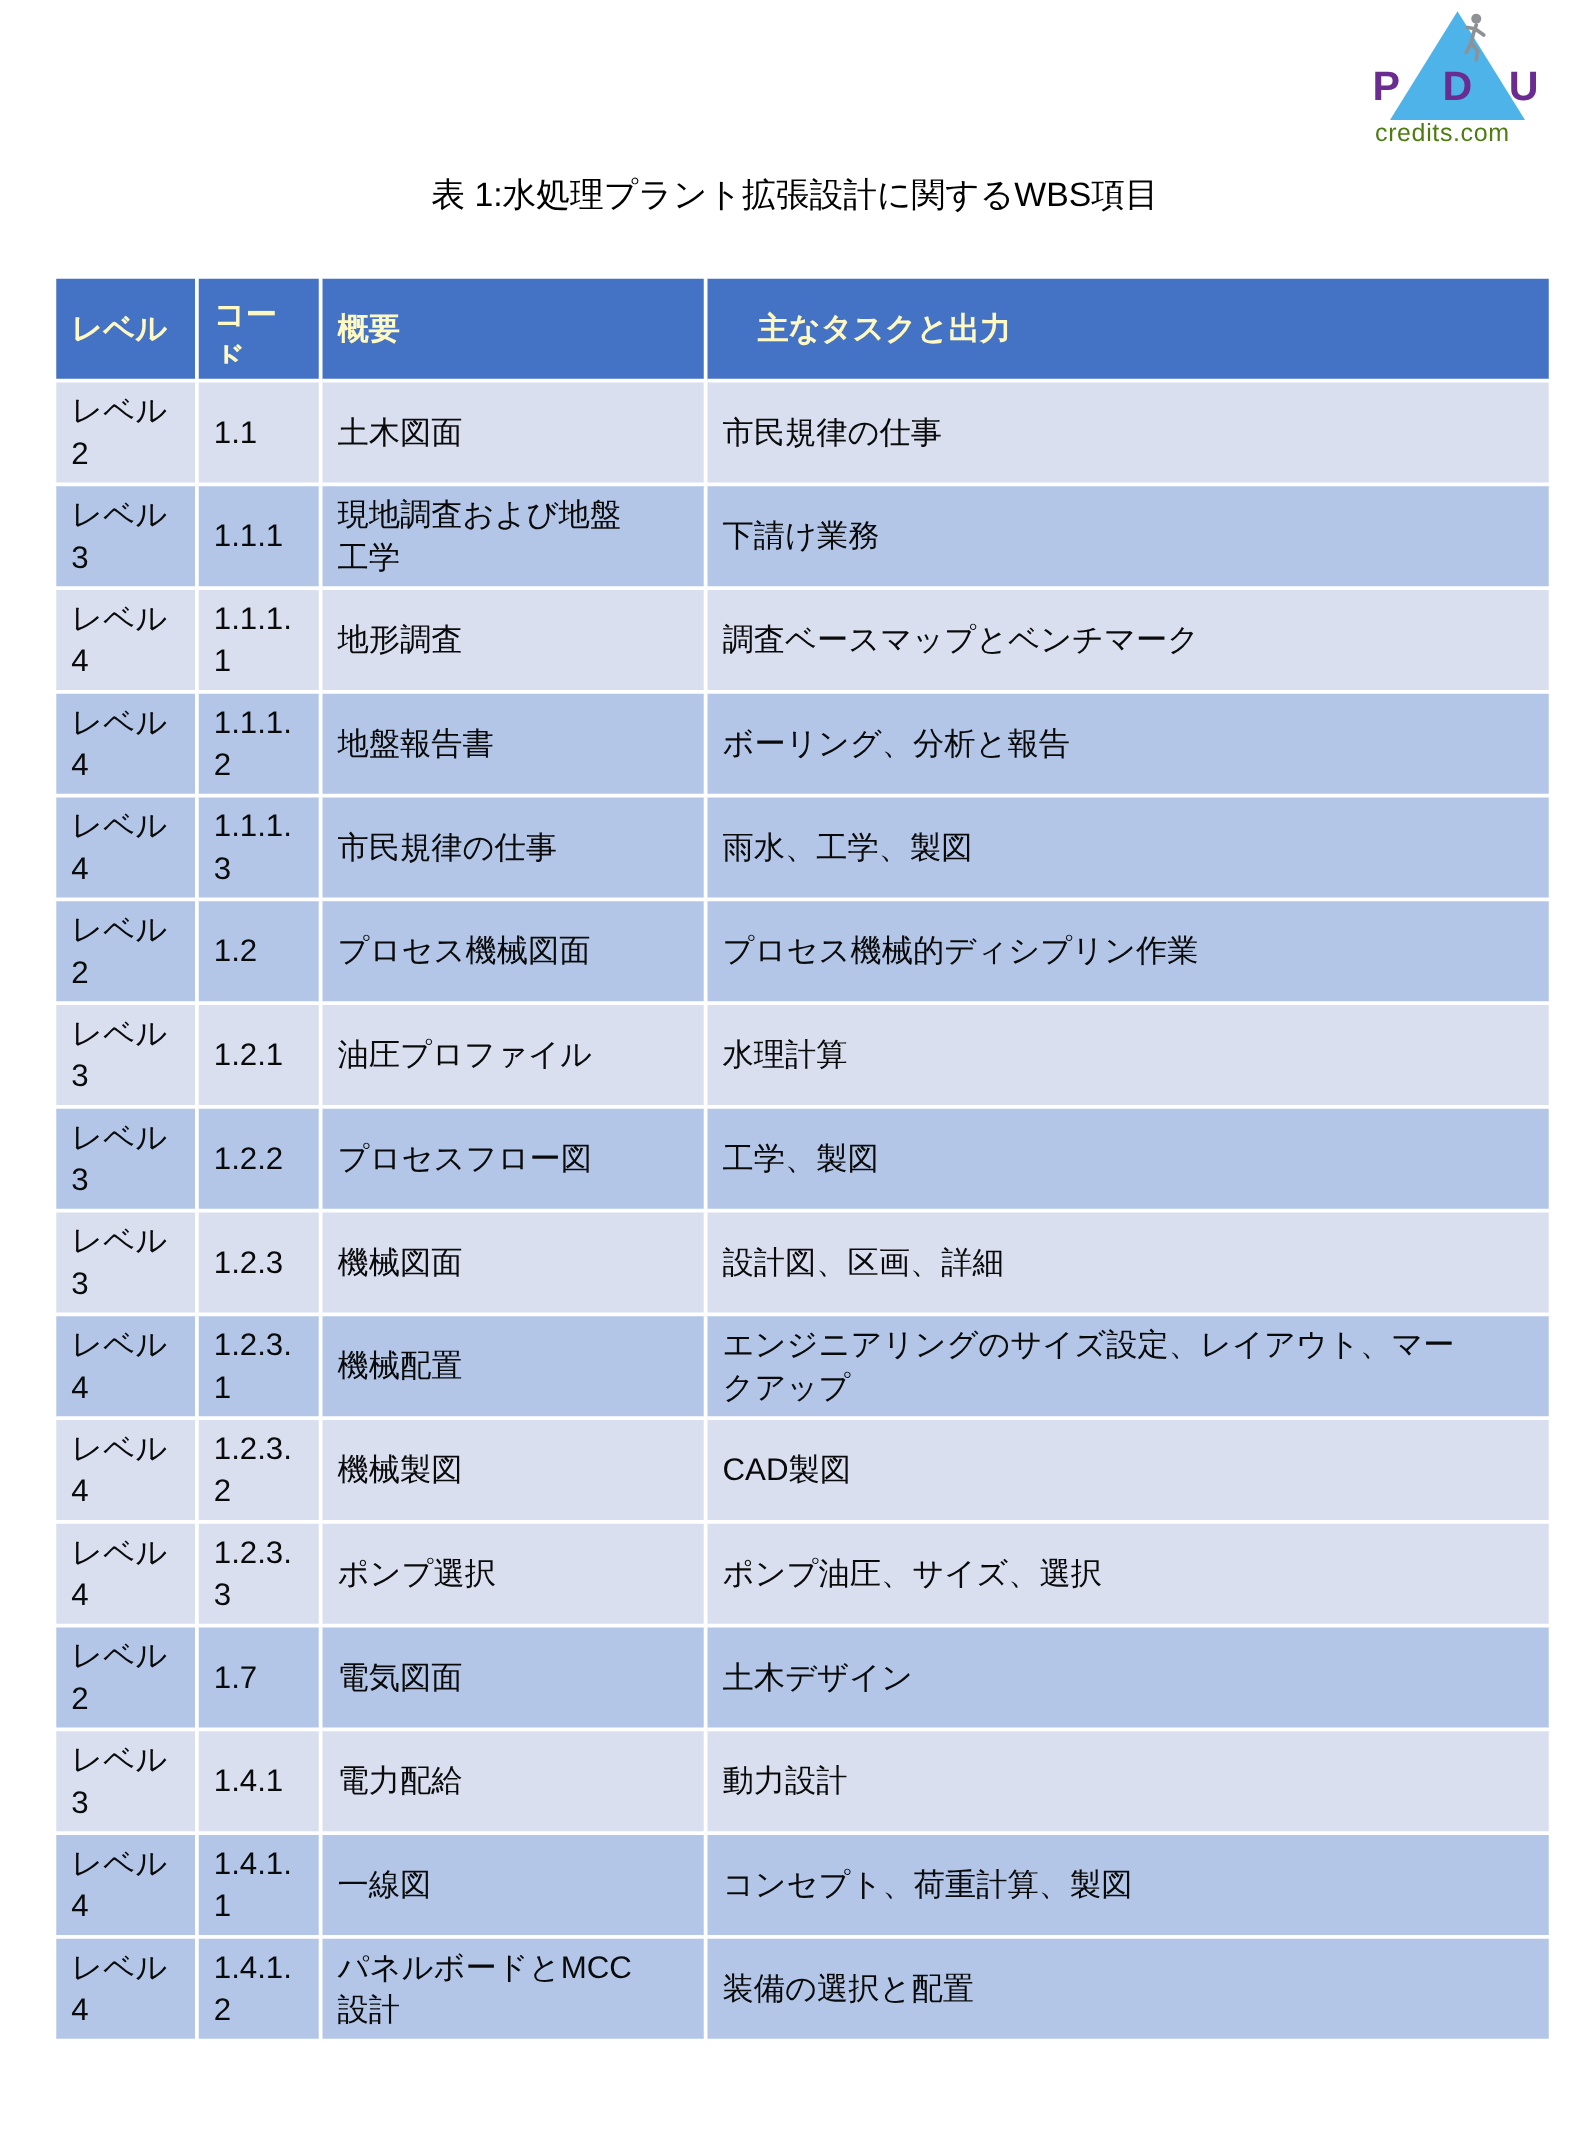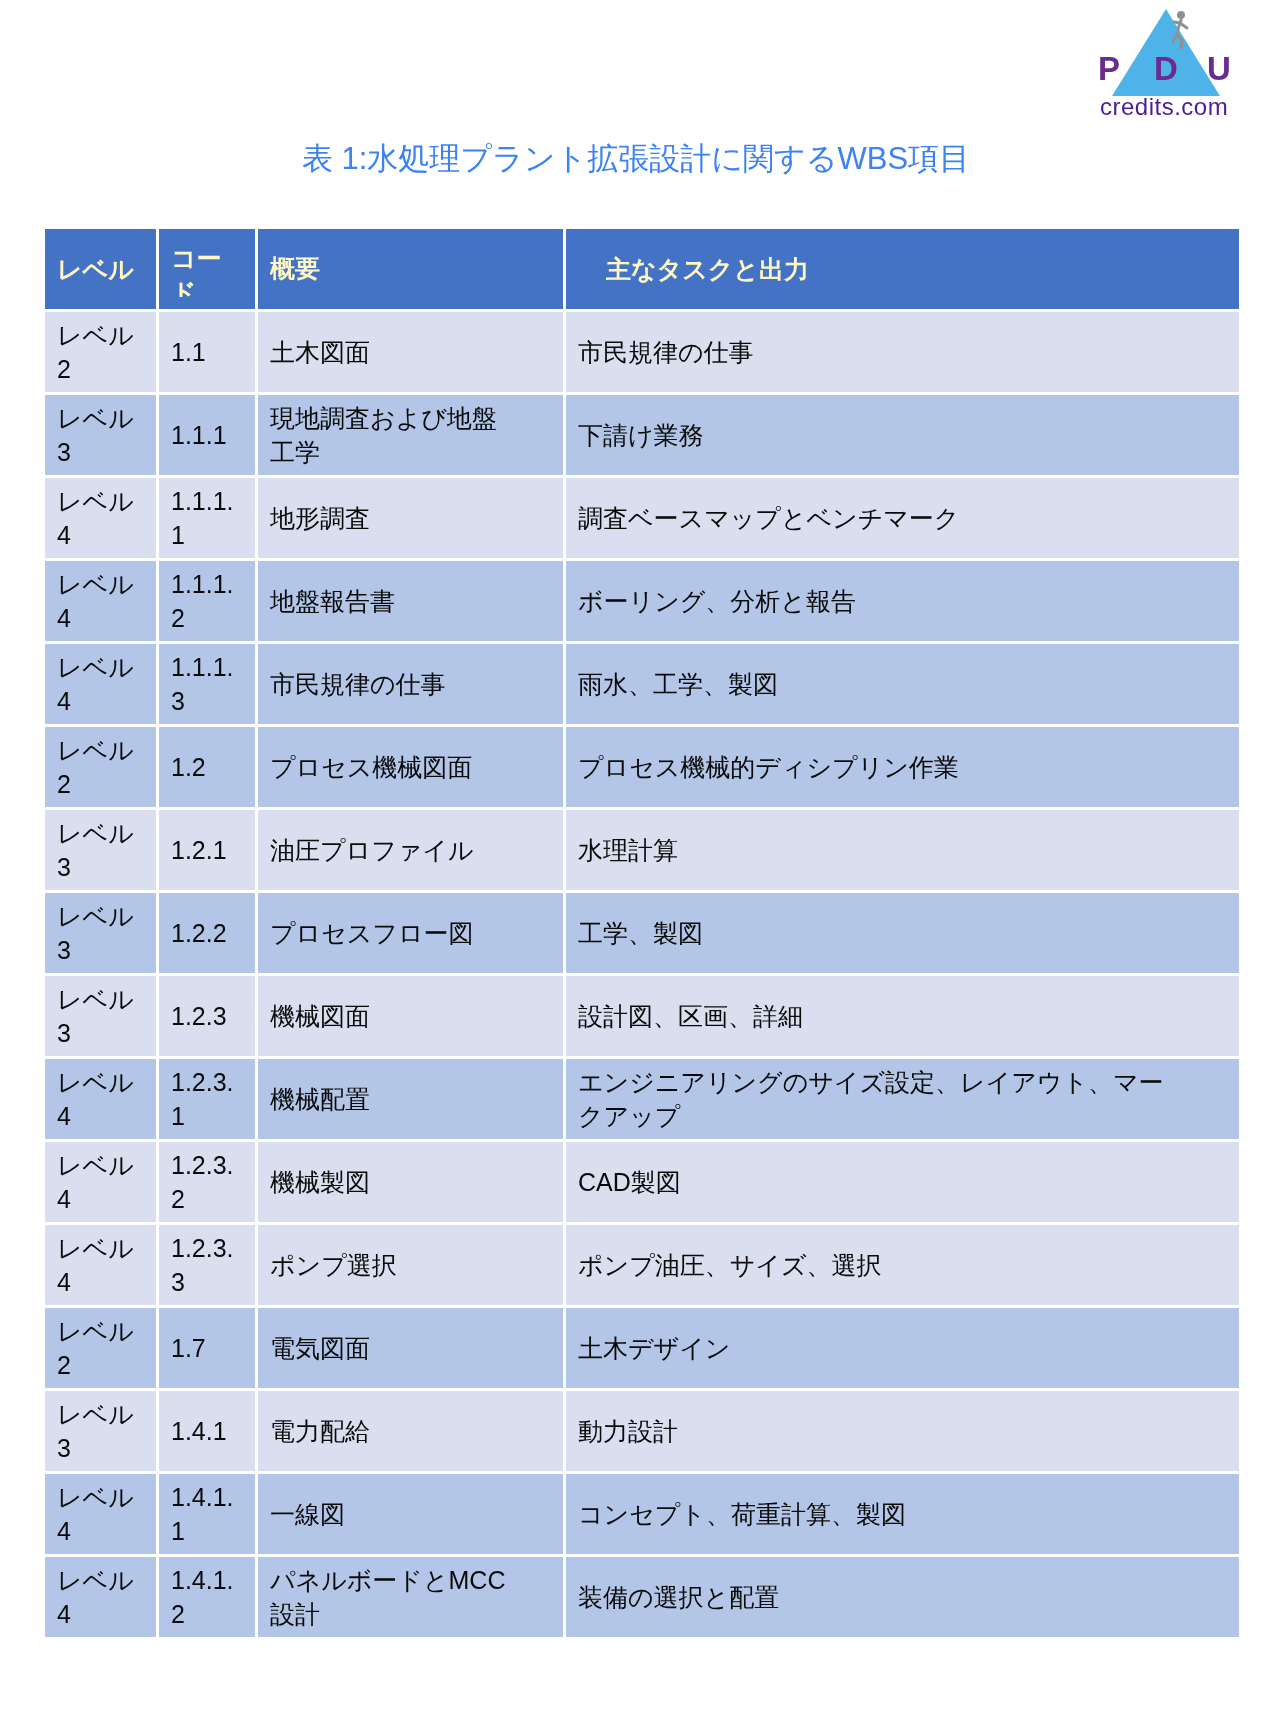--- a/index.html
+++ b/index.html
@@ -25,27 +25,27 @@
     position: absolute; top: 44px;
     font-size: 33px; font-weight: 600; color: #6b2c91;
     line-height: 33px;
   }
   .logo-letter.p { left: 4px; }
   .logo-letter.d { left: 60px; }
   .logo-letter.u { left: 113px; }
   .logo-climber { position: absolute; left: 76px; top: 2px; }
   .logo-domain {
     position: absolute; left: 6px; top: 86px;
-    font-size: 24px; color: #4c1d95; letter-spacing: 0.5px;
+    font-size: 20px; color: #4d7c0f; letter-spacing: 0.5px;
     line-height: 26px;
   }
 
   
   .title-wrap { padding-top: 138px; text-align: center; }
-  .doc-title { font-size: 31px; color: #3b82f6; font-weight: 400; }
+  .doc-title { font-size: 27px; color: #000000; font-weight: 400; }
 
   
   table.wbs {
     margin: 46px 0 0 42px;
     width: 1197px;
     border-collapse: collapse;
     table-layout: fixed;
   }
   table.wbs col.c-level   { width: 114px; }
   table.wbs col.c-code    { width: 99px; }
@@ -103,21 +103,21 @@
         <col class="c-tasks">
     </colgroup>
     <thead>
       <tr>
         <th style="background: rgb(68, 114, 196);">
             <div class="th-clip">レベル</div>
           </th>
         <th style="background: rgb(68, 114, 196);">
             <div class="th-clip">コード</div>
           </th>
-        <th style="background: rgb(68, 114, 196); font-family: Liberation Serif, serif;">
+        <th style="background: rgb(68, 114, 196);">
             <div class="th-clip">概要</div>
           </th>
         <th style="background: rgb(68, 114, 196); padding-left: 40px;">
             <div class="th-clip">主なタスクと出力</div>
           </th>
       </tr>
     </thead>
     <tbody>
         <tr style="background: rgb(218, 223, 240);">
       <td class="cell-level">レベル2</td>

